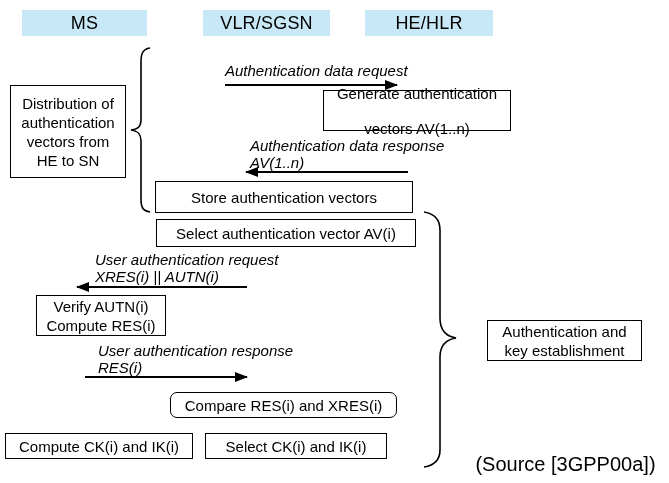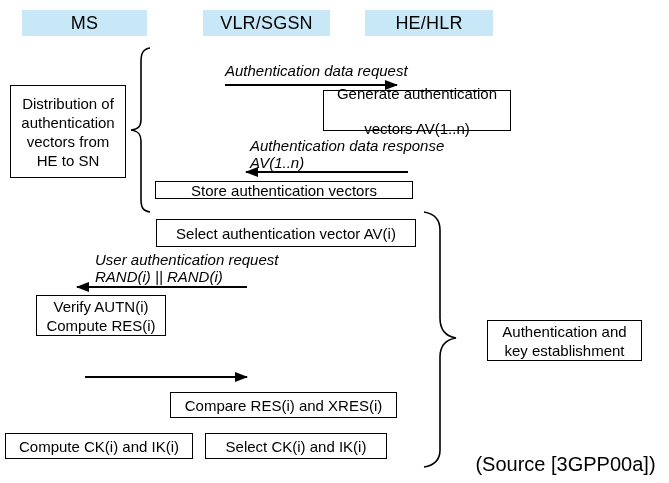--- a/index.html
+++ b/index.html
@@ -108,46 +108,50 @@
   </div>
 
   <div class="msg" style="left:250px; top:137px; width:215px;">
     <span>Authentication data response</span>
     <span>AV(1..n)</span>
   </div>
   <div class="arrow" style="left:246px; top:171px; width:162px;">
     <div class="head left"></div>
   </div>
 
-  <div class="box" style="left:155px; top:181px; width:258px; height:18px;">
+  <div class="box" style="left:155px; top:181px; width:258px; height:32px;">
     <span>Store authentication vectors</span>
   </div>
 
   <div class="box" style="left:156px; top:219px; width:260px; height:28px;">
     <span>Select authentication vector AV(i)</span>
   </div>
 
   <div class="msg" style="left:95px; top:251px; width:210px;">
     <span>User authentication request</span>
-    <span>RAND(i) || RAND(i)</span>
+    <span>XRES(i) || AUTN(i)</span>
   </div>
   <div class="arrow" style="left:77px; top:286px; width:170px;">
     <div class="head left"></div>
   </div>
 
   <div class="box" style="left:36px; top:295px; width:130px; height:41px;">
     <span>Verify AUTN(i)</span>
     <span>Compute RES(i)</span>
   </div>
 
+  <div class="msg" style="left:98px; top:342px; width:210px;">
+    <span>User authentication response</span>
+    <span>RES(i)</span>
+  </div>
   <div class="arrow" style="left:85px; top:376px; width:162px;">
     <div class="head right"></div>
   </div>
 
-  <div class="box" style="left:170px; top:392px; width:227px; height:26px;">
+  <div class="box" style="left:170px; top:392px; width:227px; height:26px;border-radius:7px;">
     <span>Compare RES(i) and XRES(i)</span>
   </div>
 
   <div class="box" style="left:205px; top:433px; width:182px; height:26px;">
     <span>Select CK(i) and IK(i)</span>
   </div>
 
   <div class="box" style="left:5px; top:433px; width:188px; height:26px;">
     <span>Compute CK(i) and IK(i)</span>
   </div>

